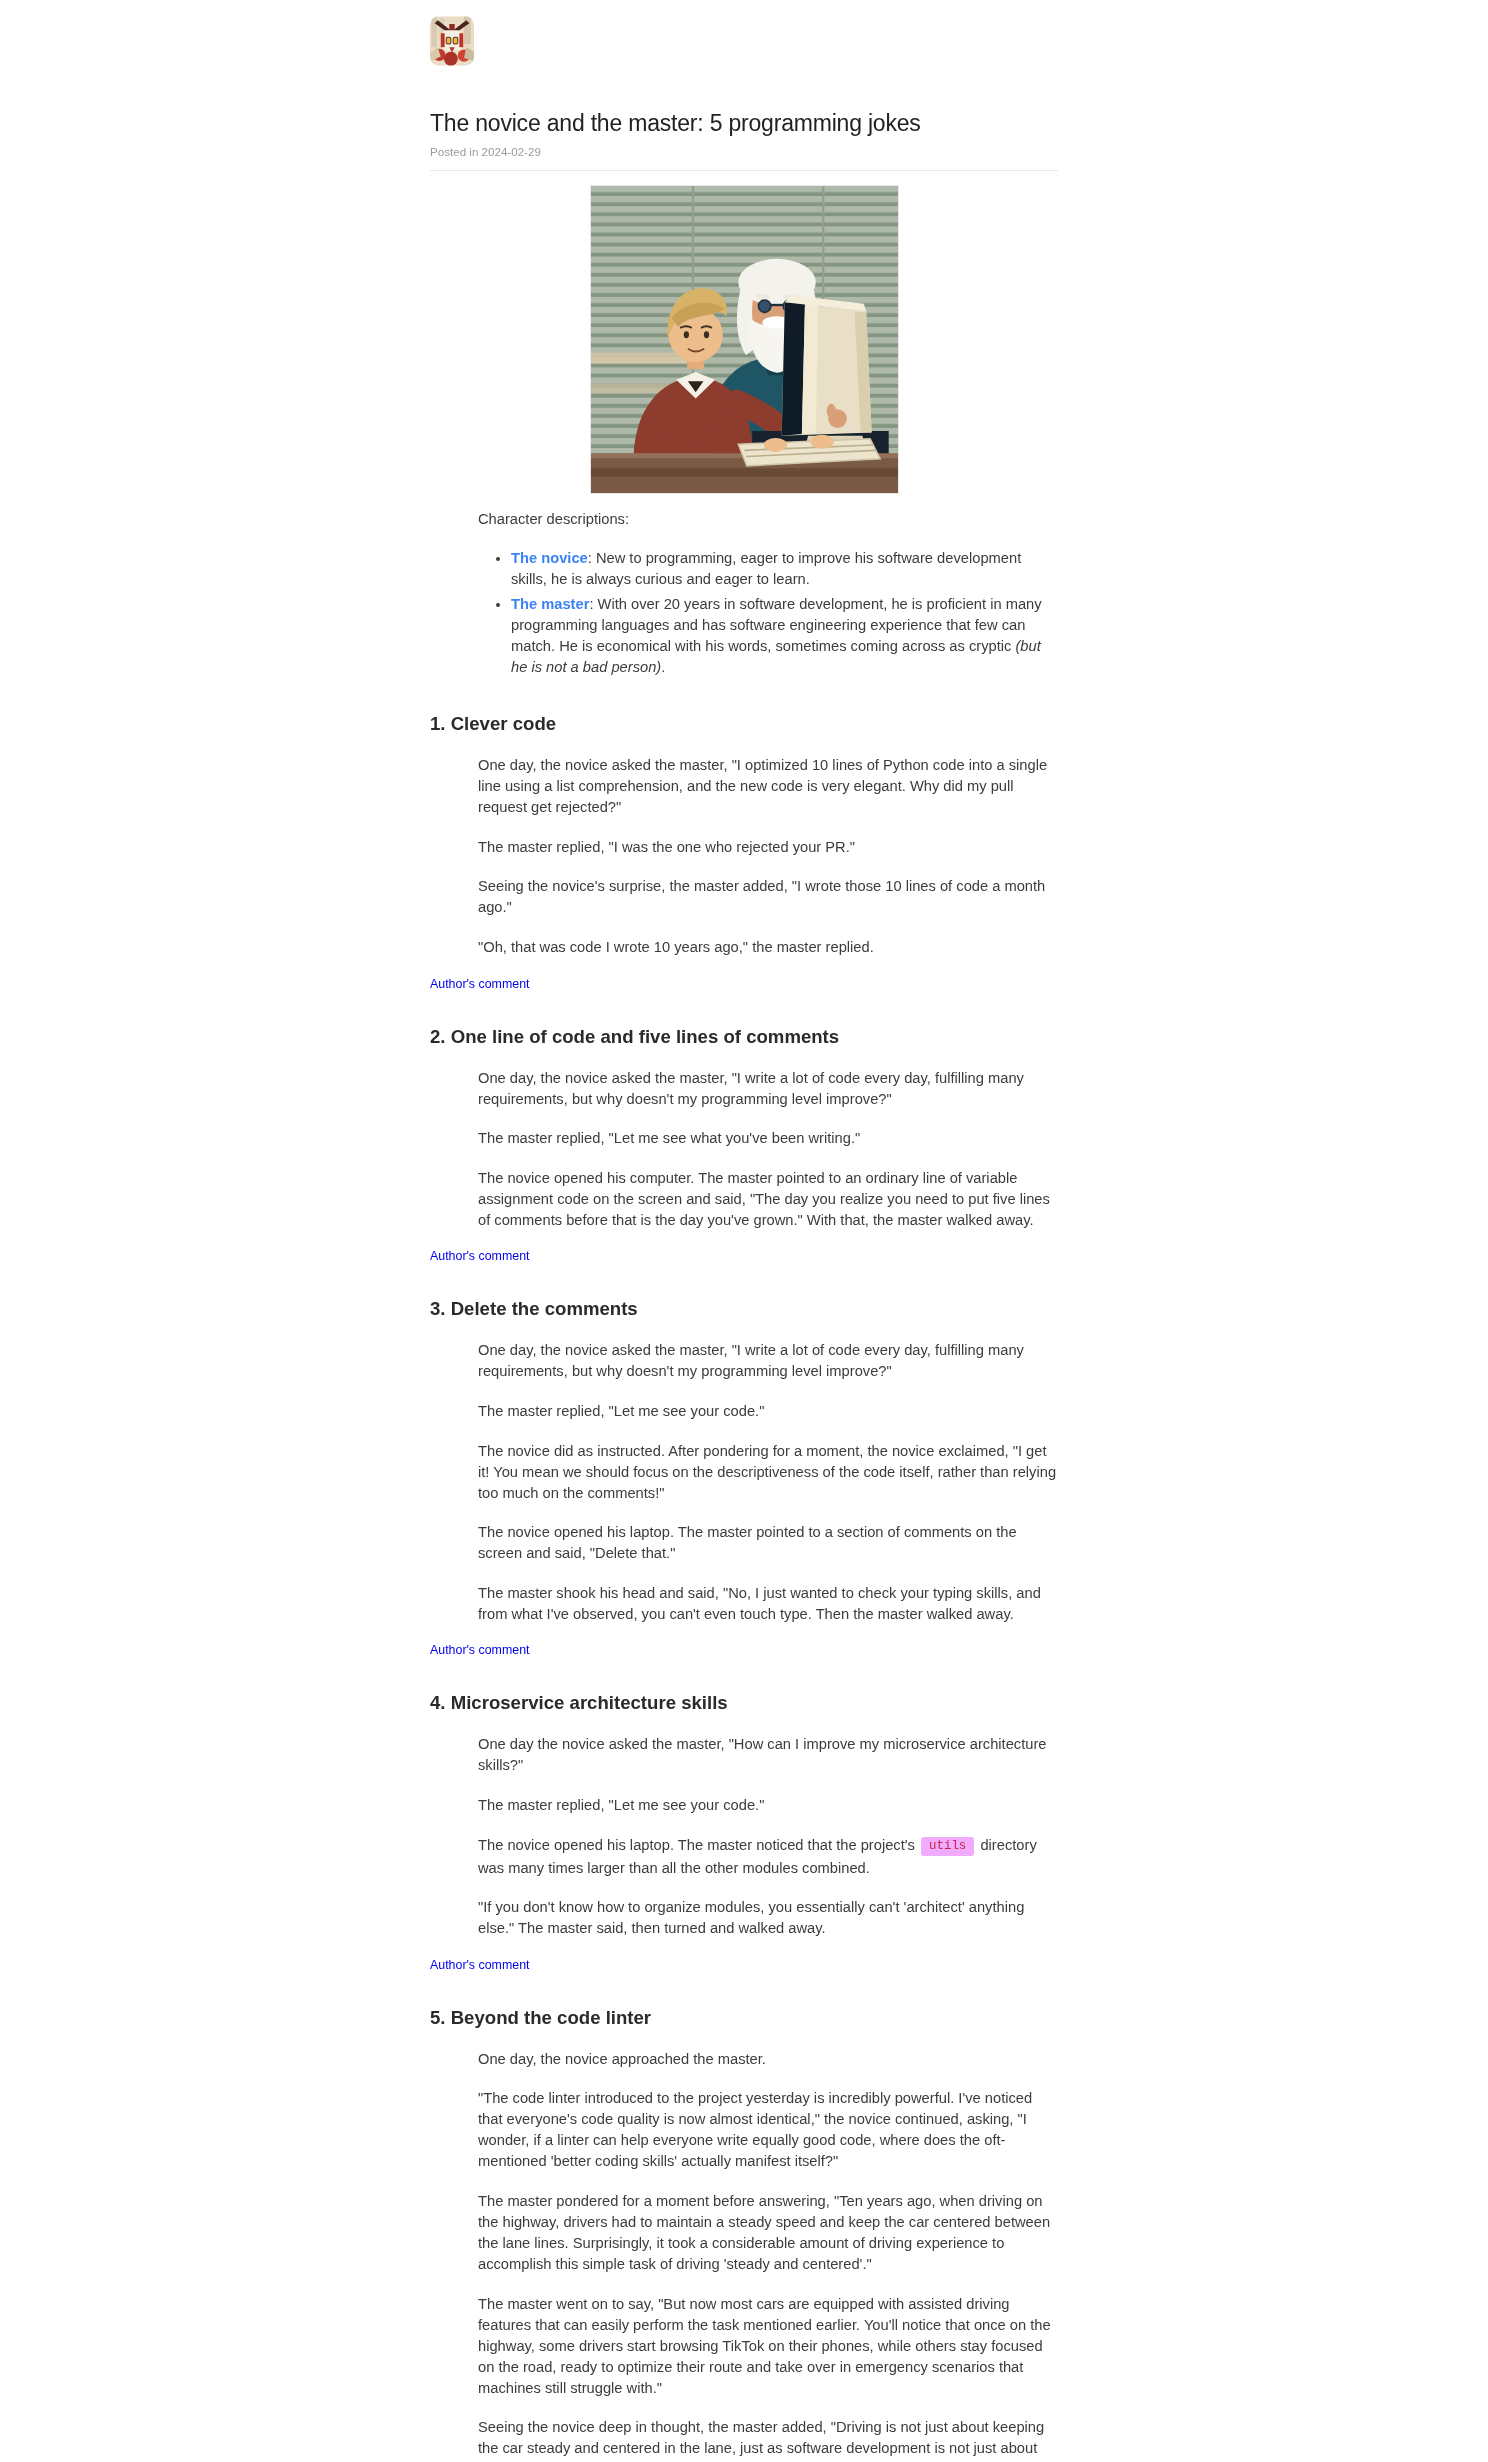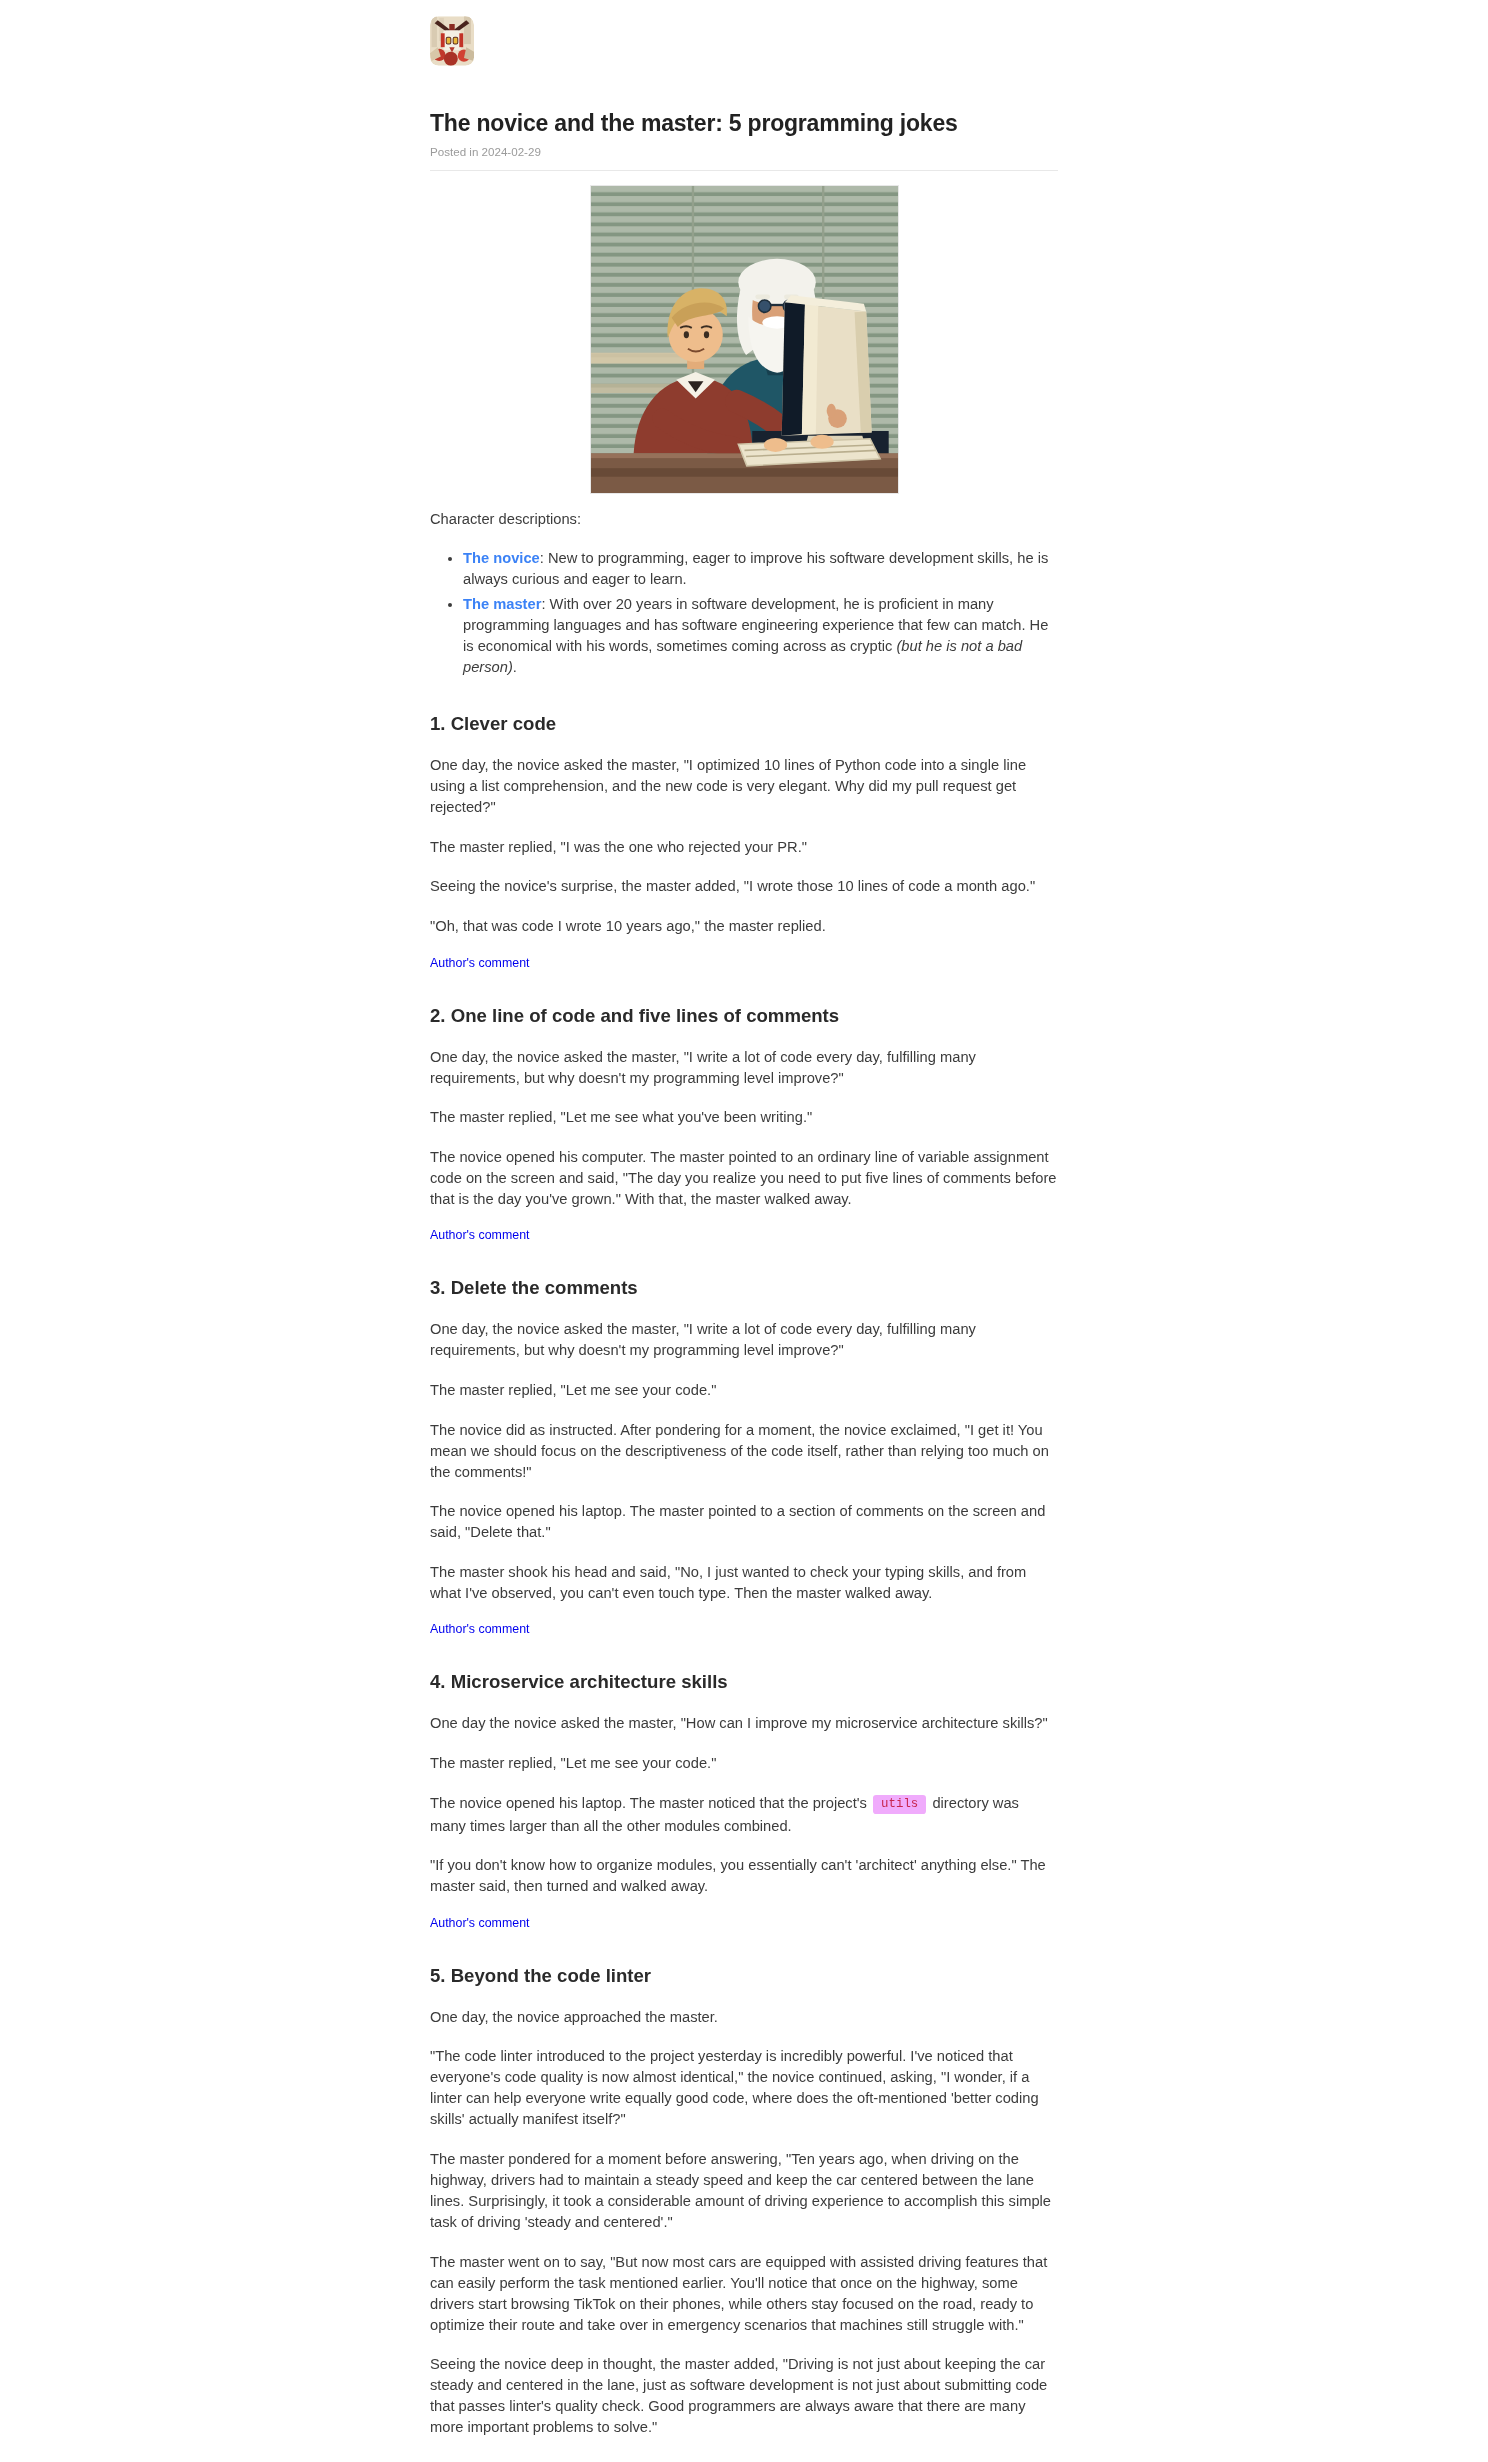--- a/index.html
+++ b/index.html
@@ -1,26 +1,26 @@
 <!DOCTYPE html>
 <html style="font-size:12.4px"><head>
 <meta charset="utf-8">
 <style>
   * { margin:0; padding:0; box-sizing:border-box; }
   html,body { background:#ffffff; }
   body { font-family:"Liberation Sans","DejaVu Sans",sans-serif; color:#3c3c3c; }
   .content { width:628px; margin:0 auto; }
   .site-header { padding-top:15.5px; }
   .logo { display:inline-block; width:44px; height:50px; border-radius:8.5px; overflow:hidden; line-height:0; }
-  h1.post-title { margin-top:40px; font-size:23px; line-height:29.5px; font-weight:bold; color:#222222; letter-spacing:-0.2px; }
+  h1.post-title { margin-top:40px; font-size:23px; line-height:29.5px; font-weight:normal; color:#222222; letter-spacing:-0.2px; }
   .post-meta { margin-top:7px; font-size:11.6px; color:#9b9b9b; }
   hr.rule { border:none; border-top:0.8px solid #e8e8e8; margin-top:12.4px; }
   figure.hero { margin:14px 0 12.4px 0; text-align:center; }
   figure.hero .hero-frame { display:inline-block; line-height:0; border:0.8px solid #e8e8e8; background:#fff; }
-  p.body-text, li.body-text { font-size:14.7px; line-height:21px; color:#3c3c3c; }
+  p.body-text, li.body-text { font-size:14.7px; line-height:21px; color:#3c3c3c;margin-left:48px; }
   main p { margin-bottom:18.6px; }
   ul.char-list { margin:3.1px 0 23px 0; padding-left:33px; }
   ul.char-list li { font-size:14.7px; line-height:21px; margin-bottom:3.9px; }
   strong { font-weight:bold; color:#3b82f6; }
   em { font-style:italic; }
   h2.section-heading { font-size:18.6px; line-height:23px; font-weight:bold; color:#2a2a2a; margin:34px 0 20px 0; }
   a.author-link { color:#0000ee; text-decoration:none; cursor:pointer;text-align:center; }
   code.inline-code { font-family:"Liberation Mono","DejaVu Sans Mono",monospace; font-size:12.4px; color:#c7254e; background:#f0abfc; padding:2.3px 7.8px; border-radius:3.1px; margin:0 2.3px; }
 </style>
 <title>The novice and the master: 5 programming jokes</title></head>

